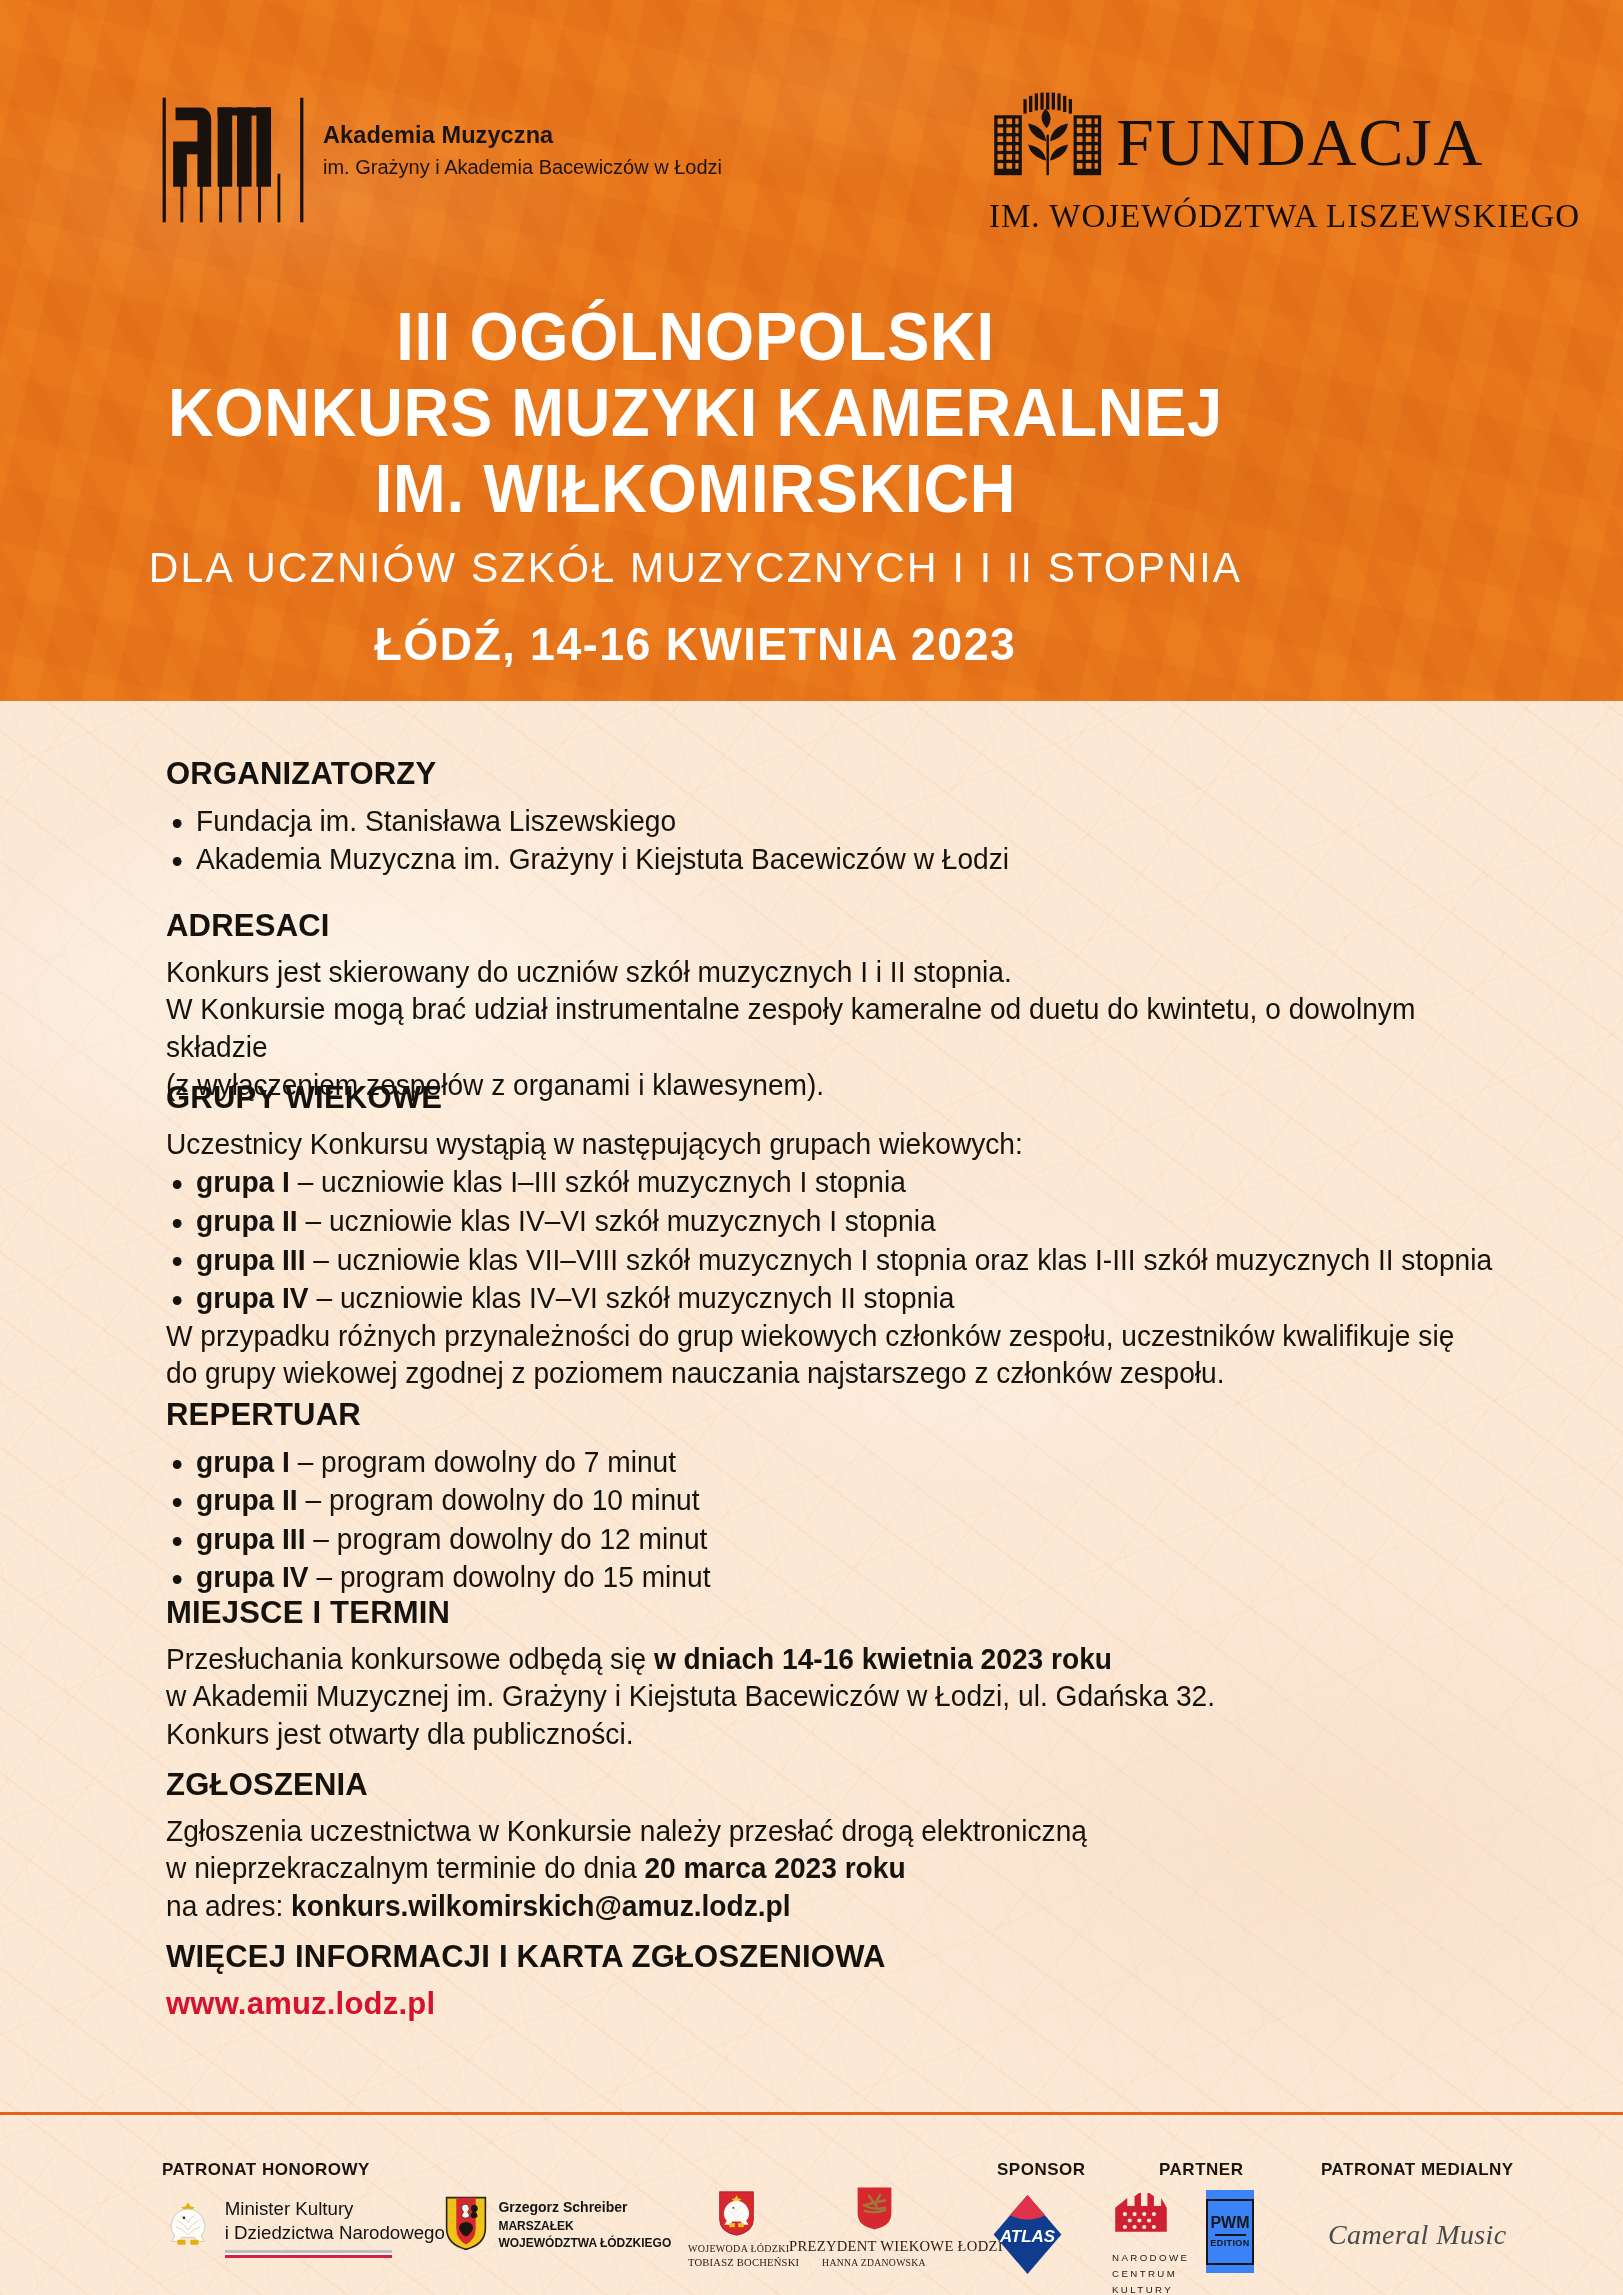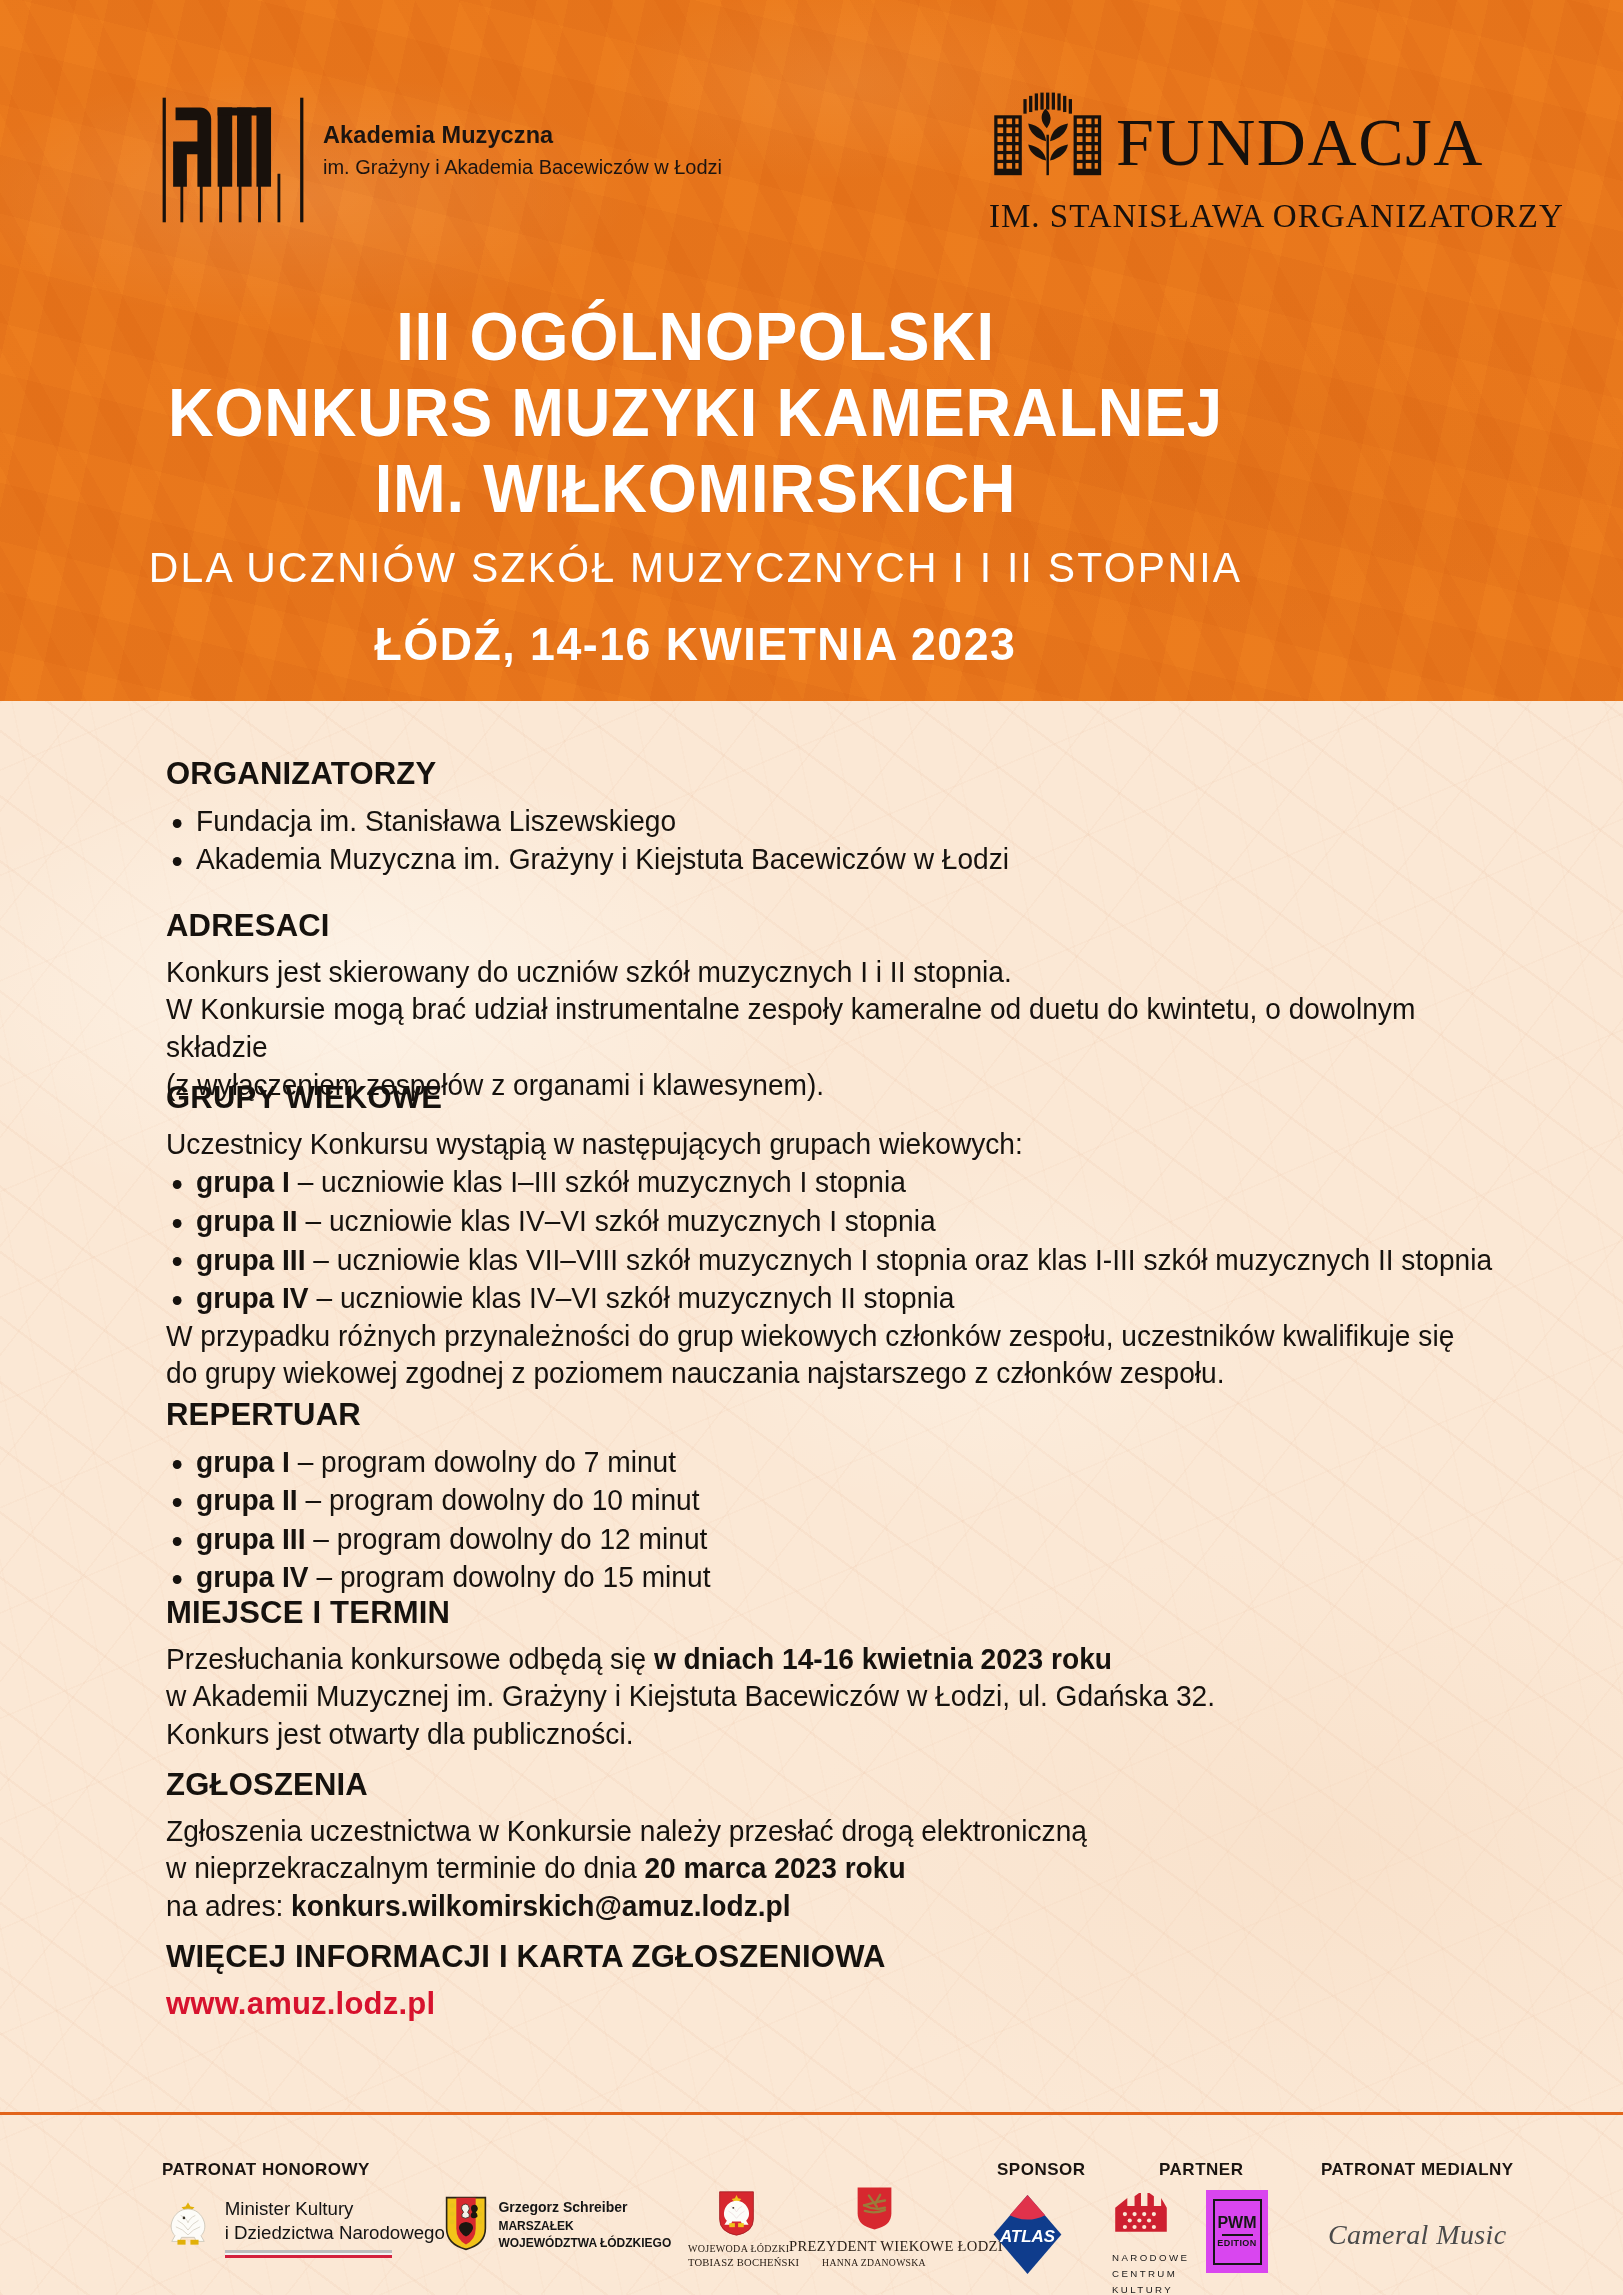--- a/index.html
+++ b/index.html
@@ -128,21 +128,21 @@
 
   
   .divider{position:absolute;left:0;top:2112px;width:1623px;height:3.2px;background:#E2641B;z-index:7;}
   .footer{position:absolute;left:0;top:2115px;width:1623px;height:180px;z-index:7;}
   .f-label{
     position:absolute;
     font-family:"Liberation Sans Narrow","Liberation Sans",sans-serif;
     font-weight:bold;font-size:17px;letter-spacing:0.5px;color:#1a1410;white-space:nowrap;
   }
   .f-logo{position:absolute;}
-  .pwm-box{width:62px;height:83px;background:#d946ef;display:flex;align-items:center;justify-content:center;}
+  .pwm-box{width:48px;height:83px;background:#3b82f6;display:flex;align-items:center;justify-content:center;}
   .pwm-inner{width:45px;height:62px;border:2.4px solid #161616;display:flex;flex-direction:column;
     align-items:center;justify-content:center;}
   .pwm-inner .a{font-family:"Liberation Sans",sans-serif;font-weight:bold;font-size:16px;color:#161616;line-height:1;}
   .pwm-inner .rule{width:31px;height:2.4px;background:#161616;margin:3.2px 0 3.2px 0;}
   .pwm-inner .b2{font-family:"Liberation Sans",sans-serif;font-weight:bold;font-size:9px;
     letter-spacing:0.4px;color:#161616;line-height:1;}
   .nck-words div{font-family:"Liberation Sans",sans-serif;font-weight:normal;font-size:9.7px;
     letter-spacing:2.4px;color:#1a1a1a;line-height:1.65;}
   .atlas-wrap{position:relative;width:71px;height:83px;}
   .cameral{font-family:"Liberation Serif", serif;font-style:italic;font-size:28px;color:#4a4a4a;
@@ -267,21 +267,21 @@
               <path d="M72 104 l0 -50" stroke="#18110c" stroke-width="3" fill="none"></path>
               <path d="M70 62 q-20 -6 -22 -22 q20 4 22 22z"></path>
               <path d="M75 62 q20 -6 22 -22 q-20 4 -22 22z"></path>
               <path d="M70 86 q-20 -6 -22 -20 q20 4 22 20z"></path>
               <path d="M75 86 q20 -6 22 -20 q-20 4 -22 20z"></path>
             </g>
           </svg>
         </div>
         <div class="fund-name">FUNDACJA</div>
       </div>
-      <div class="fund-sub">IM. STANISŁAWA ORGANIZATORZY</div>
+      <div class="fund-sub">IM. WOJEWÓDZTWA LISZEWSKIEGO</div>
     </div>
   </div>
 
   <div class="title-block">
     <div class="t-line t1">III OGÓLNOPOLSKI</div>
     <div class="t-line t2">KONKURS MUZYKI KAMERALNEJ</div>
     <div class="t-line t3">IM. WIŁKOMIRSKICH</div>
     <div class="sub1">DLA UCZNIÓW SZKÓŁ MUZYCZNYCH I I II STOPNIA</div>
     <div class="sub2">ŁÓDŹ, 14-16 KWIETNIA  2023</div>
   </div>

